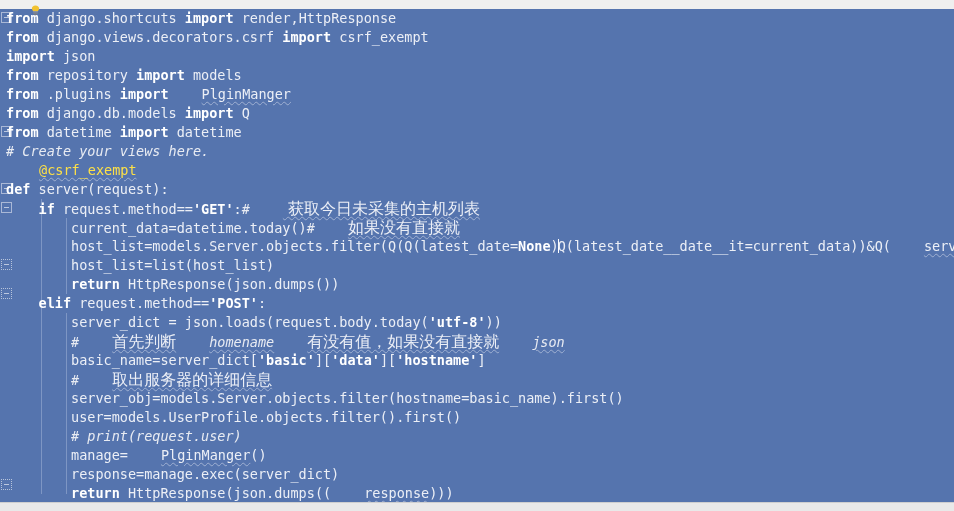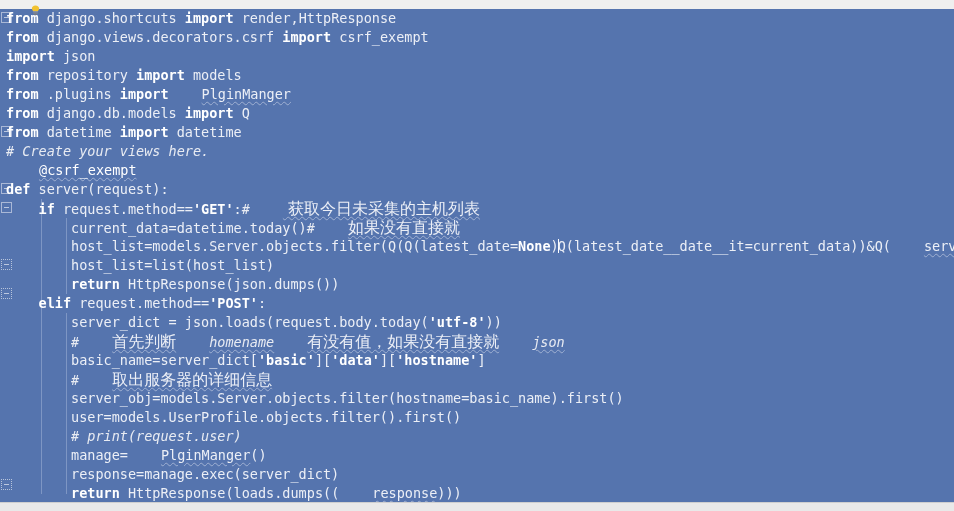--- a/index.html
+++ b/index.html
@@ -108,21 +108,21 @@
     letter-spacing: 0px;
   }
   .line .ind { display: inline-block; }
 
   
   .kw      { color: #ffffff; font-weight: bold; }
   .plain   { color: #eceff6; }
   .str     { color: #ffffff; font-weight: bold; }
   .com     { color: #e8ebf2; font-style: italic; }
   .comcjk  { color: #eceff6; font-style: normal; }
-  .deco    { color: #ffffff; }
+  .deco    { color: #fde047; }
   .ital    { font-style: italic; }
 
   
   .squig {
     text-decoration: underline;
     text-decoration-style: wavy;
     text-decoration-color: #9fb0d2;
     text-decoration-thickness: 1px;
     text-underline-offset: 2px;
     margin-left: 33px;
@@ -232,20 +232,20 @@
       <div class="line" style="color: rgb(240, 242, 247);"><span class="ind" style="width:6px"></span><span class="plain">        server_obj=models.Server.objects.filter(hostname=basic_name).first()</span></div>
 
       <div class="line" style="color: rgb(240, 242, 247);"><span class="ind" style="width:6px"></span><span class="plain">        user=models.UserProfile.objects.filter().first()</span></div>
 
       <div class="line" style="color: rgb(240, 242, 247);"><span class="ind" style="width:6px"></span><span class="plain">        </span><span class="com">#</span><span class="com ital"> print(request.user)</span></div>
 
       <div class="line" style="color: rgb(240, 242, 247);"><span class="ind" style="width:6px"></span><span class="plain">        manage=</span><span class="plain squig">PlginManger</span><span class="plain">()</span></div>
 
       <div class="line" style="color: rgb(240, 242, 247);"><span class="ind" style="width:6px"></span><span class="plain">        response=manage.exec(server_dict)</span></div>
 
-      <div class="line" style="color: rgb(240, 242, 247);"><span class="ind" style="width:6px"></span><span class="plain">        </span><span class="kw">return</span><span class="plain"> HttpResponse(loads.dumps((</span><span class="plain squig">response</span><span class="plain">)))</span></div>
+      <div class="line" style="color: rgb(240, 242, 247);"><span class="ind" style="width:6px"></span><span class="plain">        </span><span class="kw">return</span><span class="plain"> HttpResponse(json.dumps((</span><span class="plain squig">response</span><span class="plain">)))</span></div>
 
     </div>
   </div>
 
   <div class="bottom-strip" style="background: rgb(233, 233, 233);"></div>
 
 </div>
 
 </body></html>

